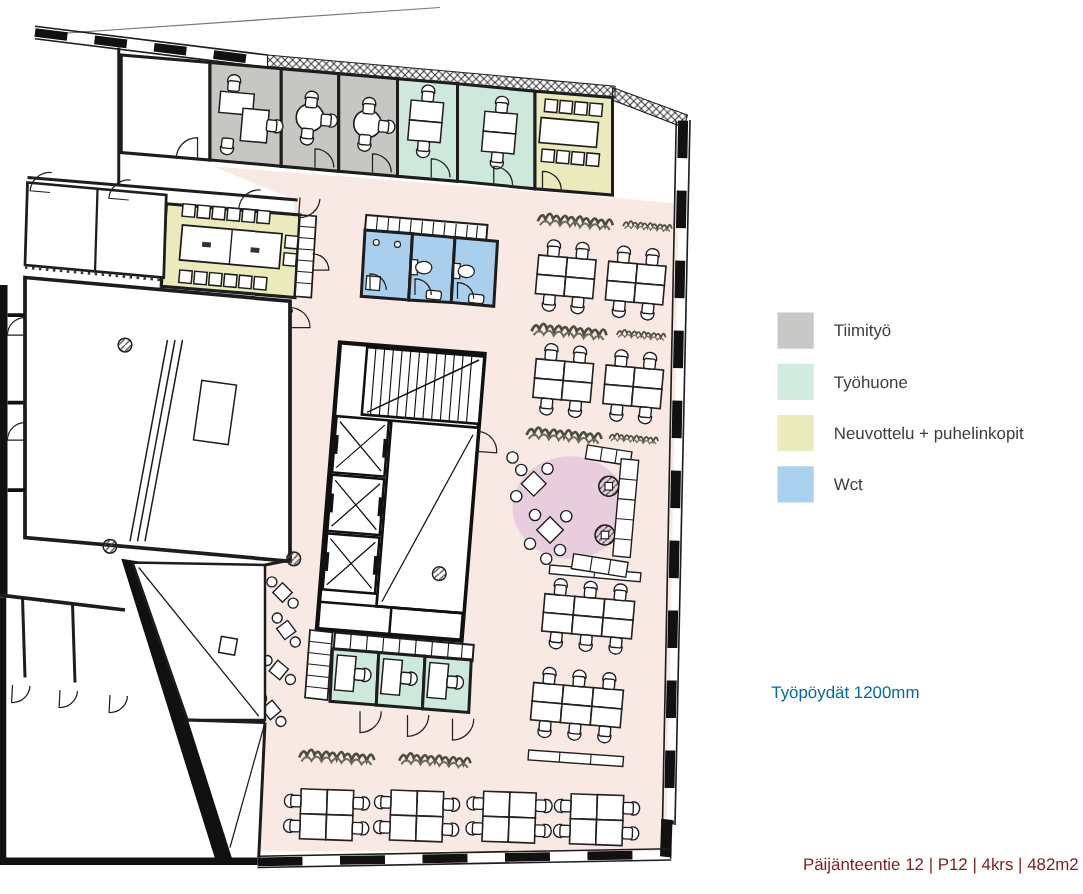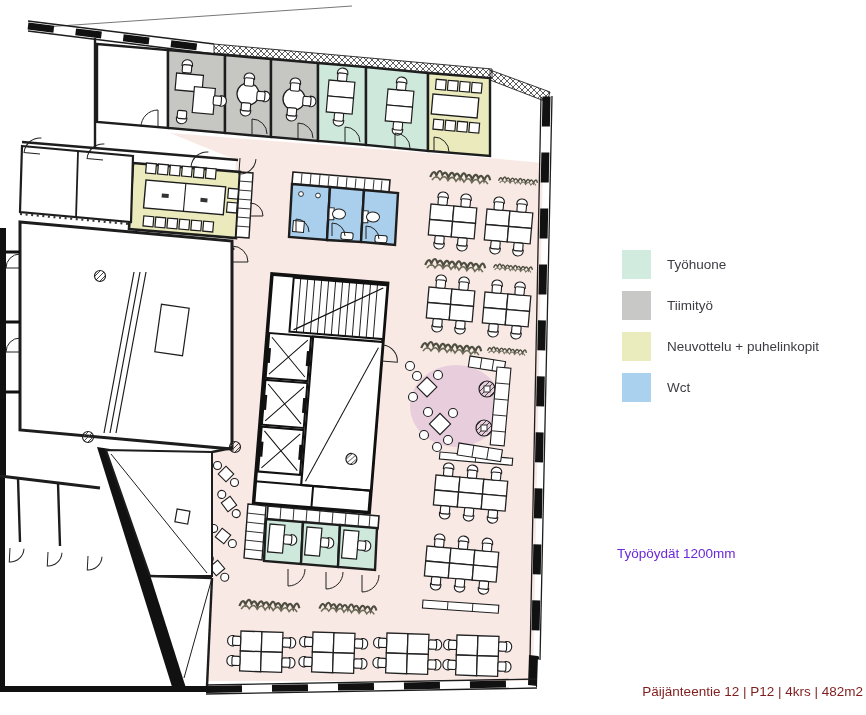--- a/index.html
+++ b/index.html
@@ -3,21 +3,21 @@
 <meta charset="utf-8">
 <style>
   html,body{margin:0;padding:0;background:#fff;}
   .page{position:relative;width:866px;height:715px;background:#fff;overflow:hidden;
         font-family:"Liberation Sans",sans-serif;}
   .plan-svg{position:absolute;left:0;top:0;}
   .legend{position:absolute;left:622px;top:250px;}
   .legend-item{display:flex;align-items:center;height:29px;margin-bottom:12px;}
   .swatch{width:29px;height:29px;margin-right:16px;flex:none;}
   .legend-label{font-size:13.5px;color:#3c3c44;}
-  .note{position:absolute;left:617px;top:546px;font-size:13.5px;color:#6d28d9;}
+  .note{position:absolute;left:617px;top:546px;font-size:13.5px;color:#0369a1;}
   .footer{position:absolute;right:3px;top:684px;font-size:13.5px;color:#7f1d1d;}
 </style>
 </head>
 <body>
 
 <div class="page">
 
 <svg class="plan-svg" width="866" height="715" viewBox="0 0 866 715">
   <defs>
     <pattern id="h45" width="5" height="5" patternUnits="userSpaceOnUse">
@@ -391,26 +391,26 @@
     <path d="M345,142 L345,127 A15,15 0 0 1 360,142"></path>
     <path d="M395,148 L395,133 A15,15 0 0 1 410,148"></path>
     <path d="M434,152 L434,137 A15,15 0 0 1 449,152"></path>
     <path d="M250,216 L263,216 A13,13 0 0 0 250,203"></path>
     <path d="M240,158 L240,174 A16,16 0 0 0 256,158" transform="rotate(4 240 158)"></path>
   </g>
 </svg>
 
   <div class="legend">
     <div class="legend-item">
+      <span class="swatch" style="background: rgb(200, 200, 198);"></span>
+      <span class="legend-label">Tiimityö</span>
+    </div>
+    <div class="legend-item">
       <span class="swatch" style="background: rgb(210, 235, 223);"></span>
       <span class="legend-label">Työhuone</span>
-    </div>
-    <div class="legend-item">
-      <span class="swatch" style="background: rgb(200, 200, 198);"></span>
-      <span class="legend-label">Tiimityö</span>
     </div>
     <div class="legend-item">
       <span class="swatch" style="background: rgb(235, 236, 190);"></span>
       <span class="legend-label">Neuvottelu + puhelinkopit</span>
     </div>
     <div class="legend-item">
       <span class="swatch" style="background: rgb(170, 210, 238);"></span>
       <span class="legend-label">Wct</span>
     </div>
   </div>

